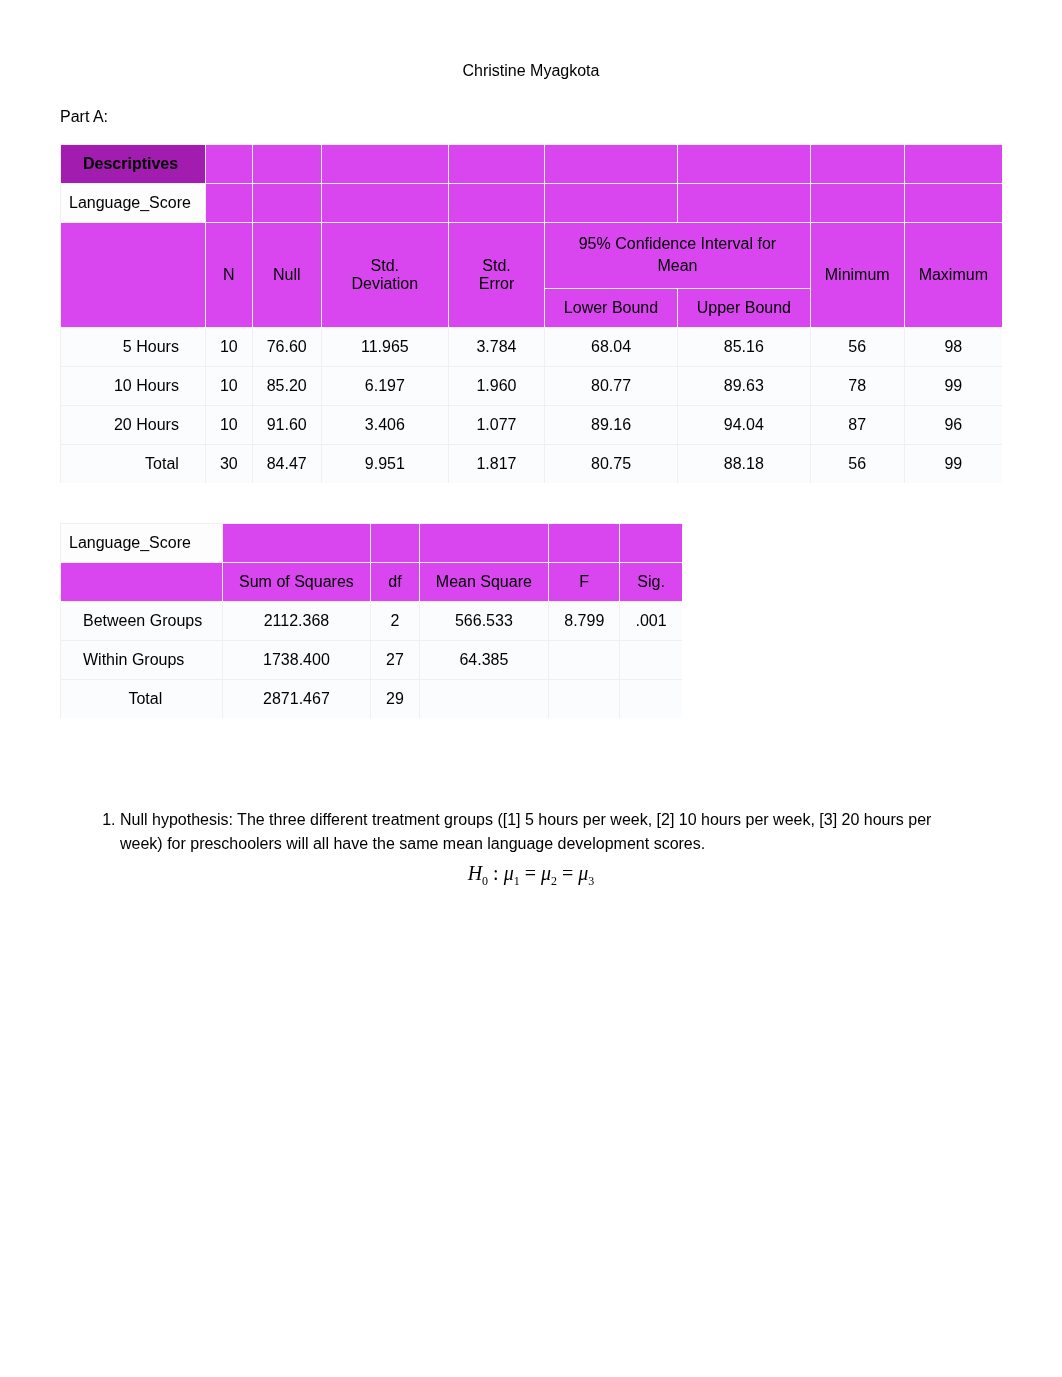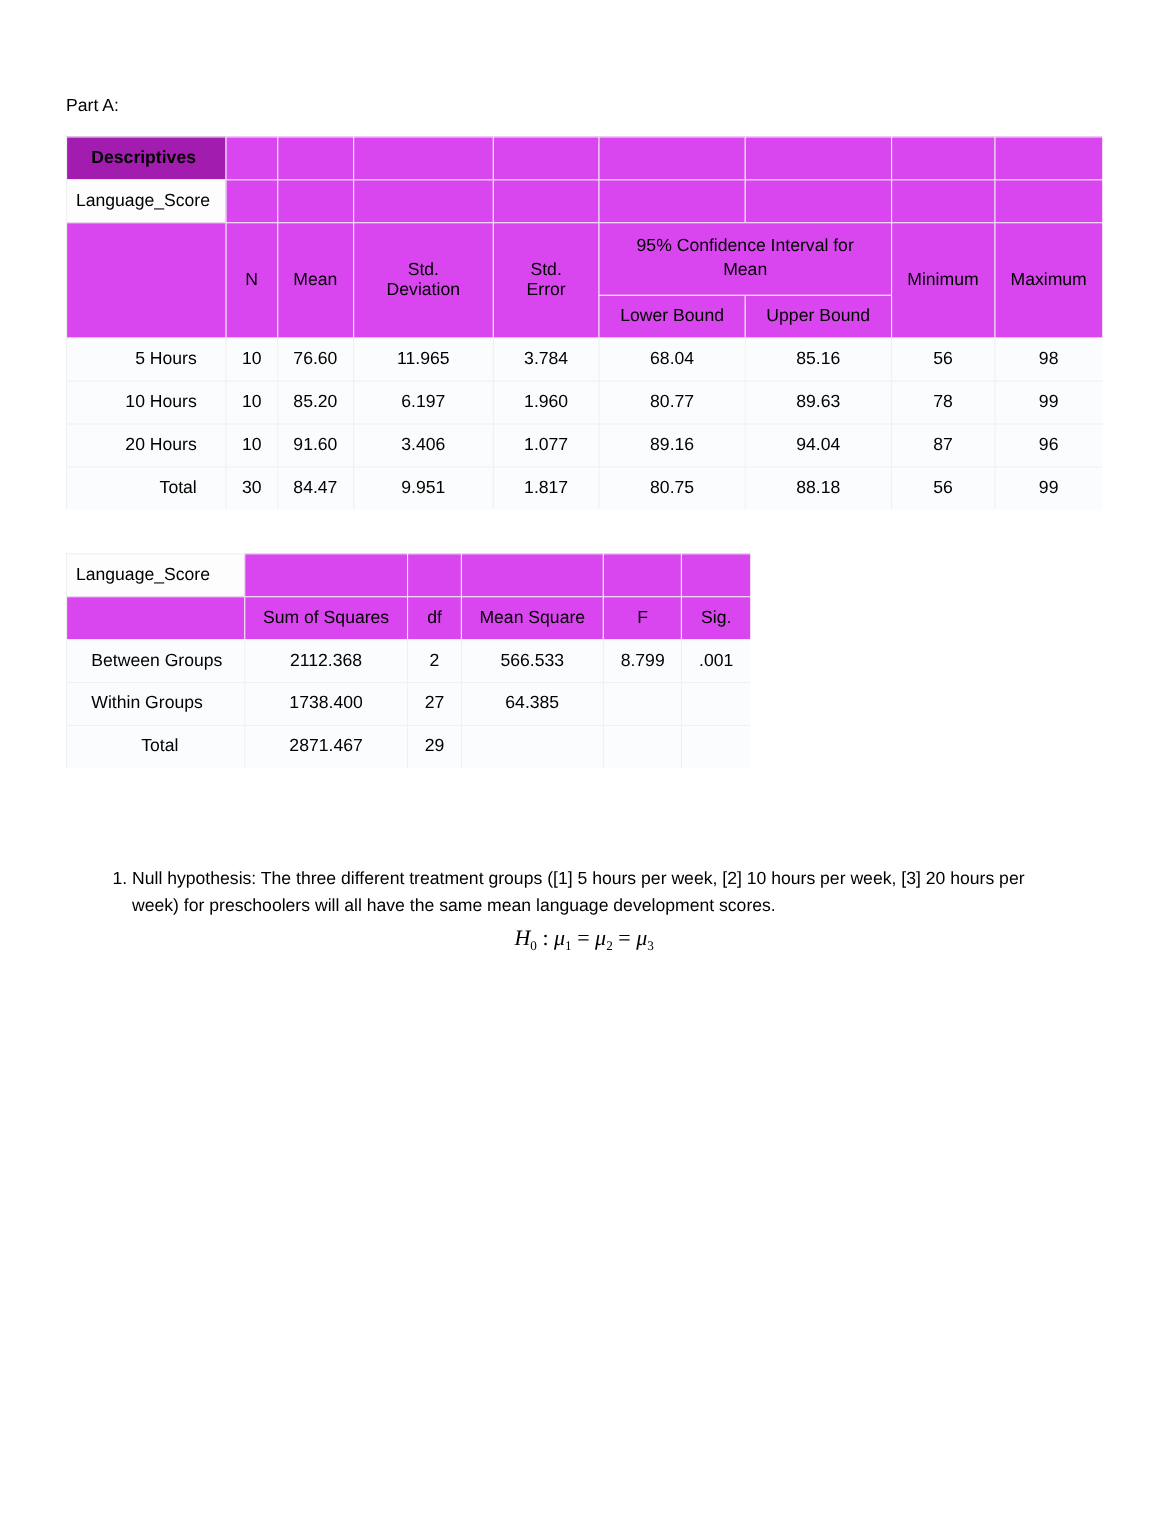--- a/index.html
+++ b/index.html
@@ -89,20 +89,21 @@
     font-style: normal;
   }
   .eqn .roman {
     font-style: normal;
   }
 </style>
 </head>
 <body>
 
 <div class="header">
+  <div class="header-line">Christine Myagkota</div>
 </div>
 
 <div class="part-label">Part A:</div>
 
 <div class="table-wrap">
   <table>
     <tbody>
         <tr>
       <td class="title-cell">Descriptives</td>
       <td class="header-cell"></td>
@@ -121,21 +122,21 @@
       <td class="header-cell"></td>
       <td class="header-cell"></td>
       <td class="header-cell"></td>
       <td class="header-cell"></td>
       <td class="header-cell"></td>
       <td class="header-cell"></td>
     </tr>
     <tr>
       <td class="header-cell" rowspan="2"></td>
       <td class="header-cell" rowspan="2">N</td>
-      <td class="header-cell" rowspan="2">Mean</td>
+      <td class="header-cell" rowspan="2">Null</td>
       <td class="header-cell" rowspan="2" style="white-space:pre-line;">Std. Deviation</td>
       <td class="header-cell" rowspan="2">Std. Error</td>
       <td class="header-cell" colspan="2" style="white-space:normal; line-height:1.4;">95% Confidence Interval for Mean</td>
       <td class="header-cell" rowspan="2">Minimum</td>
       <td class="header-cell" rowspan="2">Maximum</td>
     </tr>
     <tr>
       <td class="header-cell">Lower Bound</td>
       <td class="header-cell">Upper Bound</td>
     </tr>

